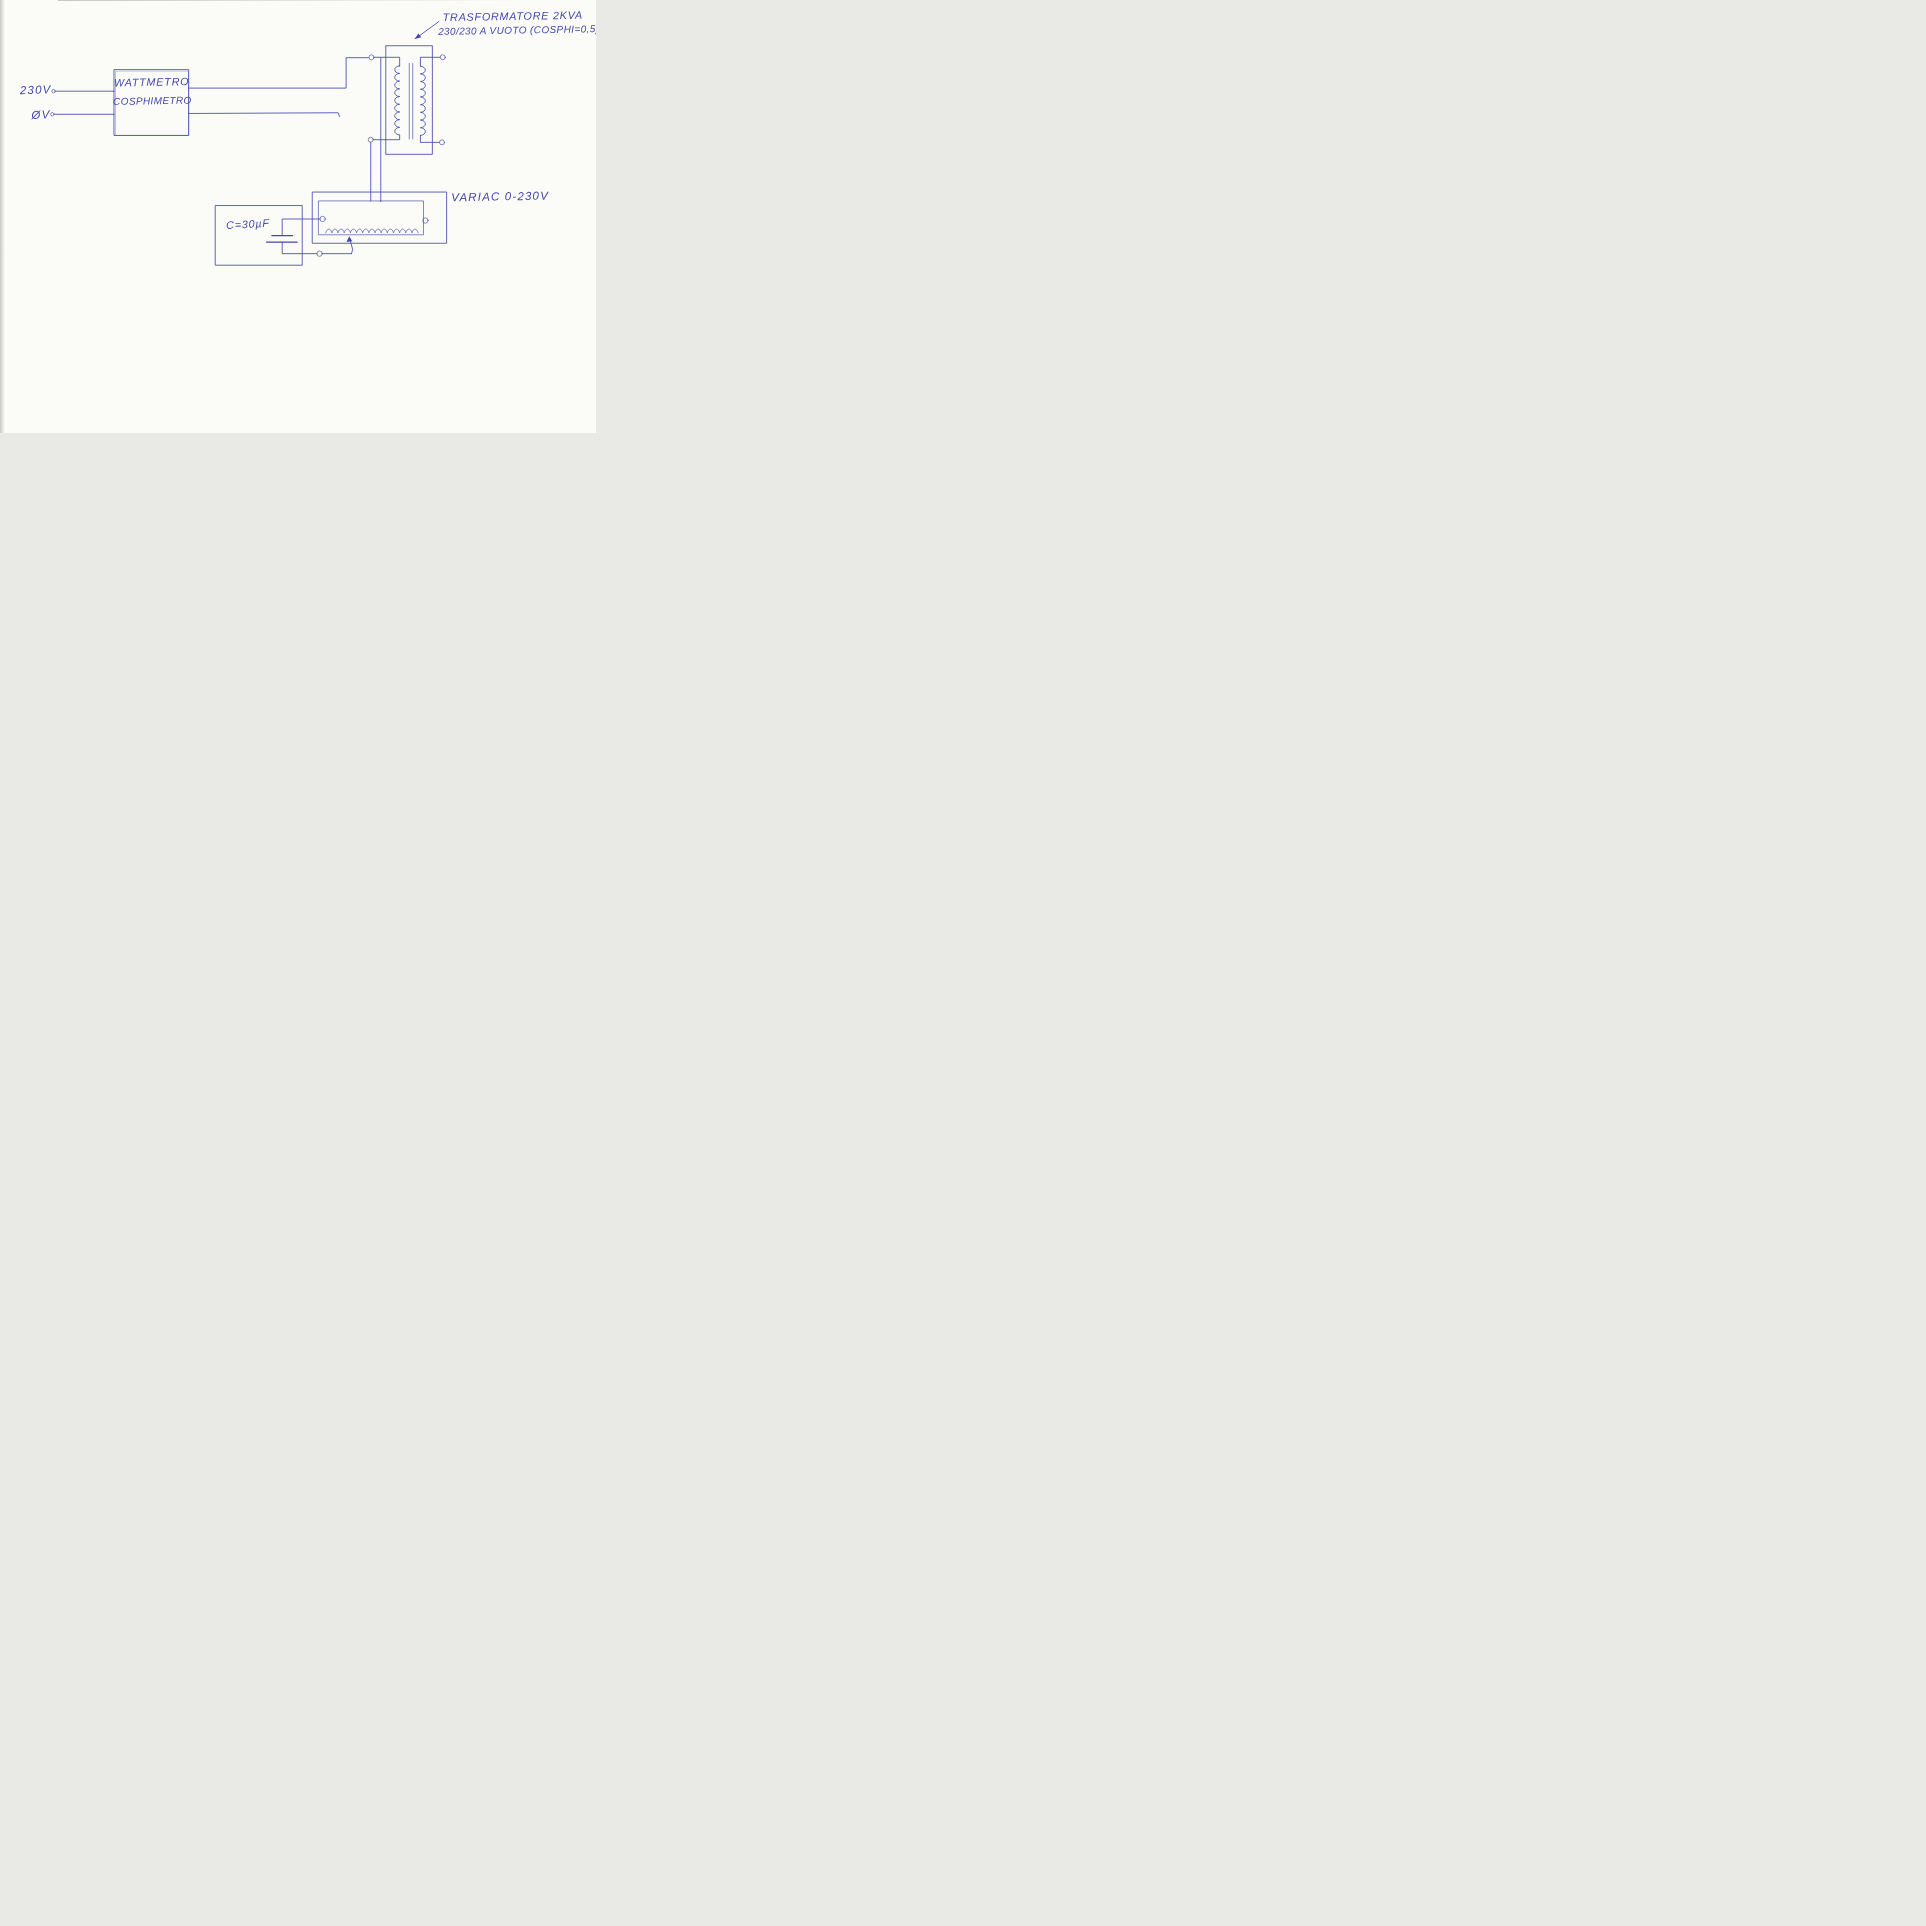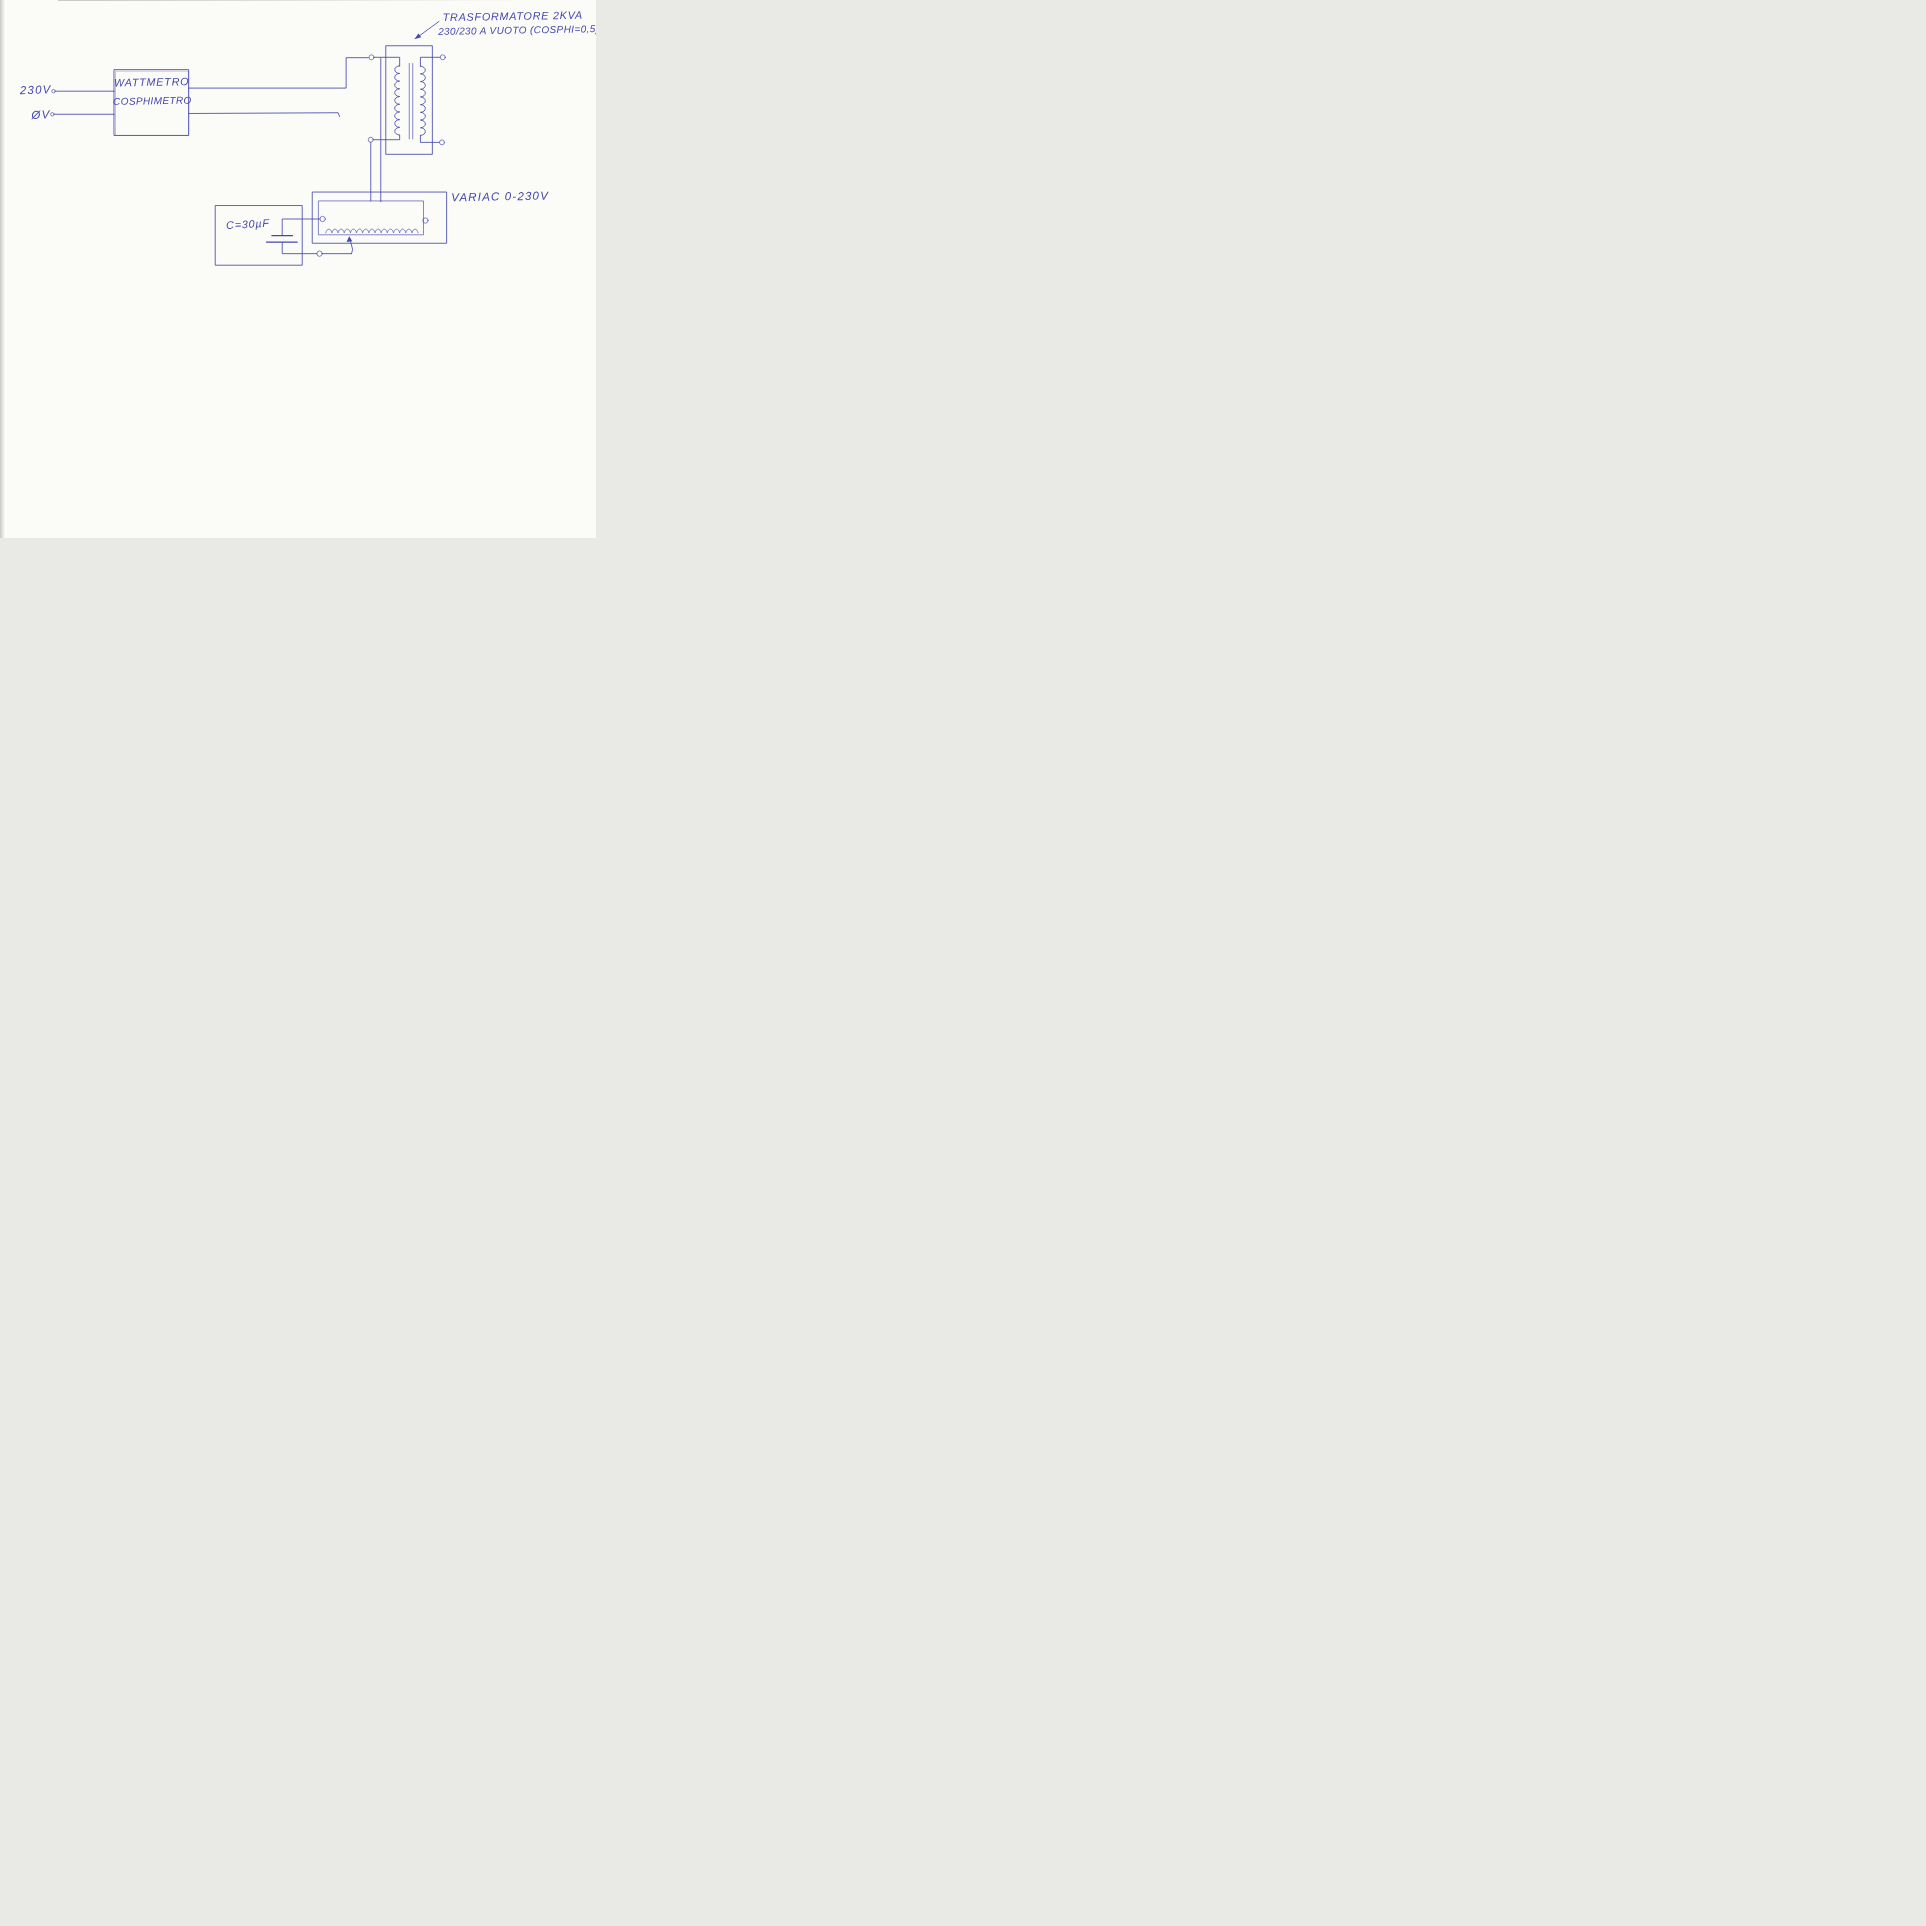--- a/index.html
+++ b/index.html
@@ -2,21 +2,21 @@
 <html style="font-size:6.2px"><head>
 <meta charset="utf-8">
 <style>
   :root{
     --ink:#4548ae;
     --paper:#fbfbf8;
   }
   html,body{margin:0;padding:0;background:#e9e9e6;}
   .scan{
     position:relative;
-    width:596px;height:538px;
+    width:596px;height:433px;
     background:var(--paper);
     overflow:hidden;
     text-align:center;
   }
   
   .scan .edge-left{
     position:absolute;left:0;top:0;bottom:0;width:5.4px;
     background:linear-gradient(to right,#c9c9c4,rgba(252,252,249,0));
   }
   .scan .edge-top{

